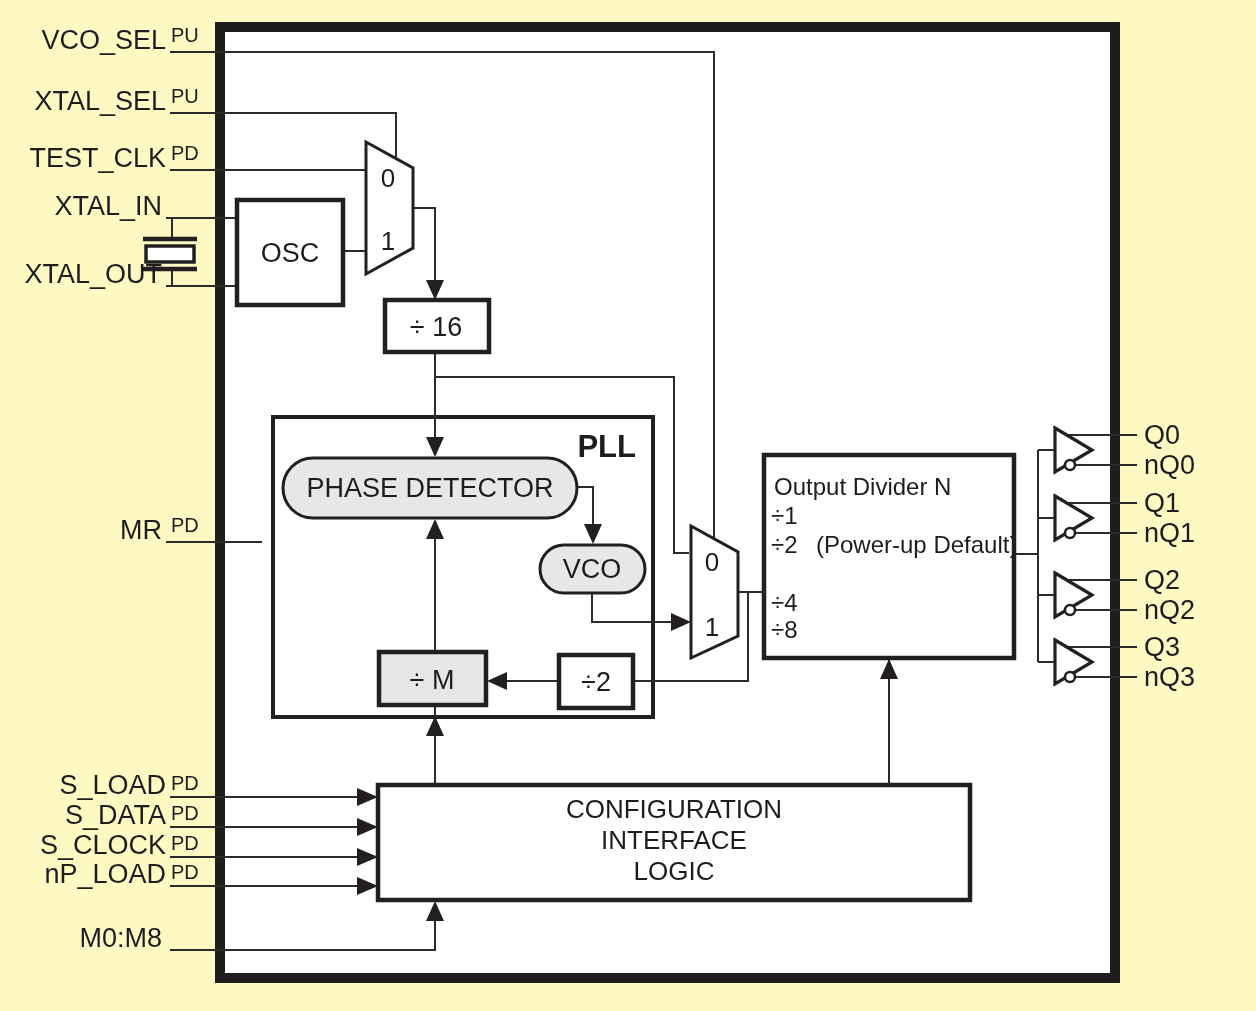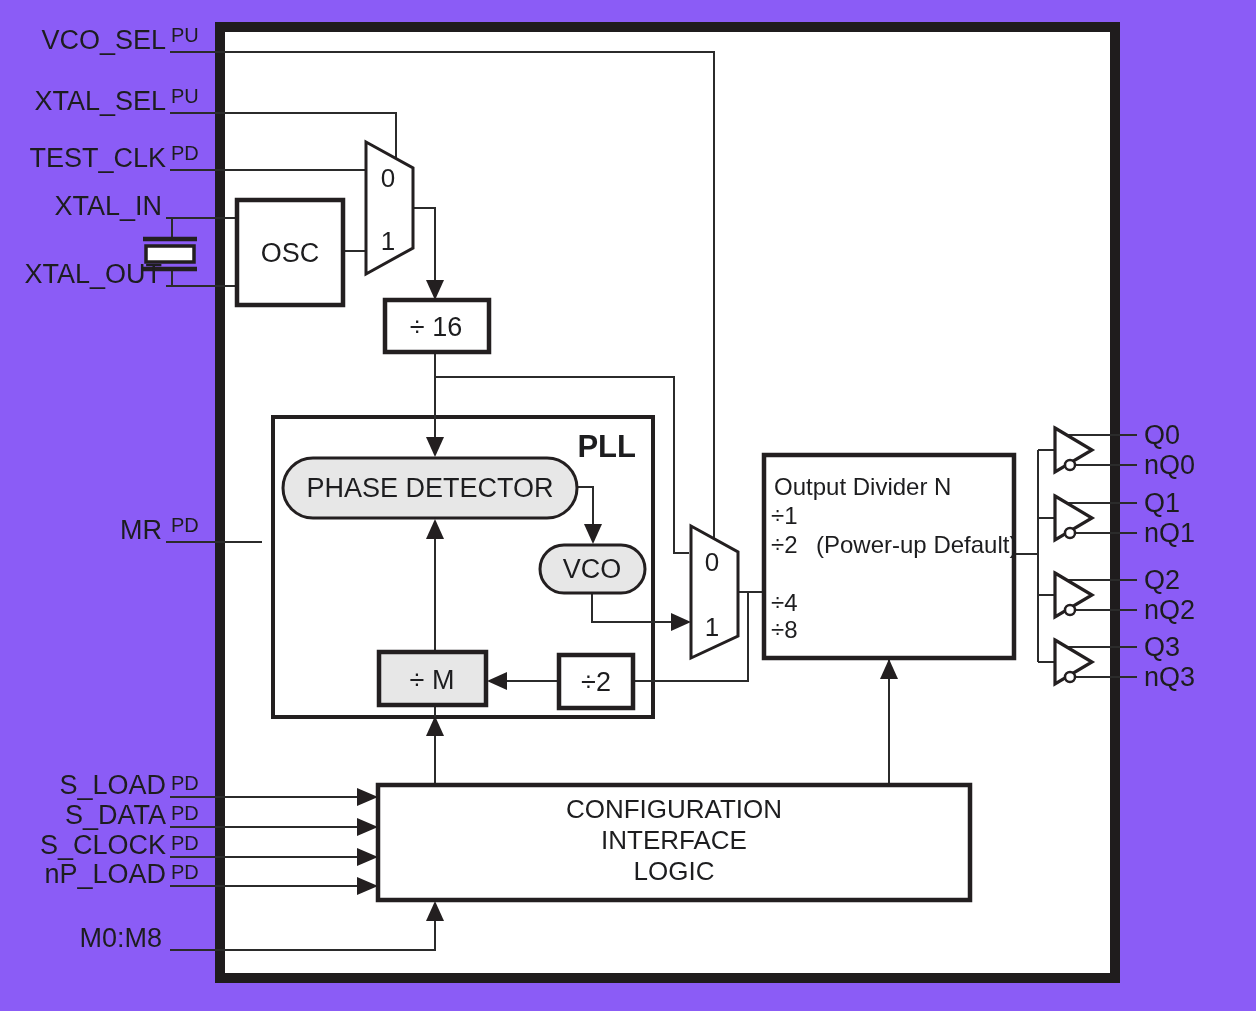--- a/index.html
+++ b/index.html
@@ -1,20 +1,20 @@
 <!DOCTYPE html>
 <html><head>
 <meta charset="utf-8">
 <style>
   html, body { margin: 0; padding: 0; background: #ffffff; }
   .stage {
     position: relative;
     width: 1256px;
     height: 1011px;
-    background: #8b5cf6;
+    background: #fef9c3;
     font-family: "Liberation Sans", "DejaVu Sans", sans-serif;
   }
   svg { display: block; }
 
   
   .wire   { fill: none; stroke: #2b2b2b; stroke-width: 2; }
   
   .chip   { fill: #ffffff; stroke: #1f1c1d; stroke-width: 10; }
   .boxT   { fill: #ffffff; stroke: #231f20; stroke-width: 4.5; }  
   .boxP   { fill: #ffffff; stroke: #231f20; stroke-width: 4; }    

